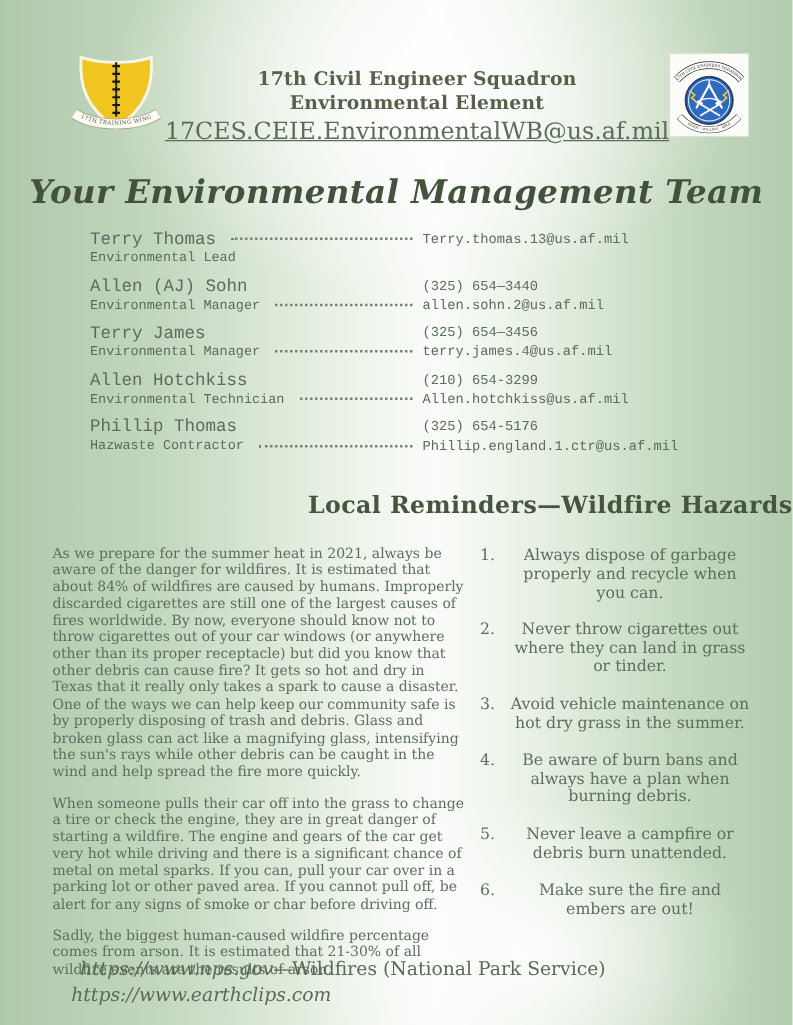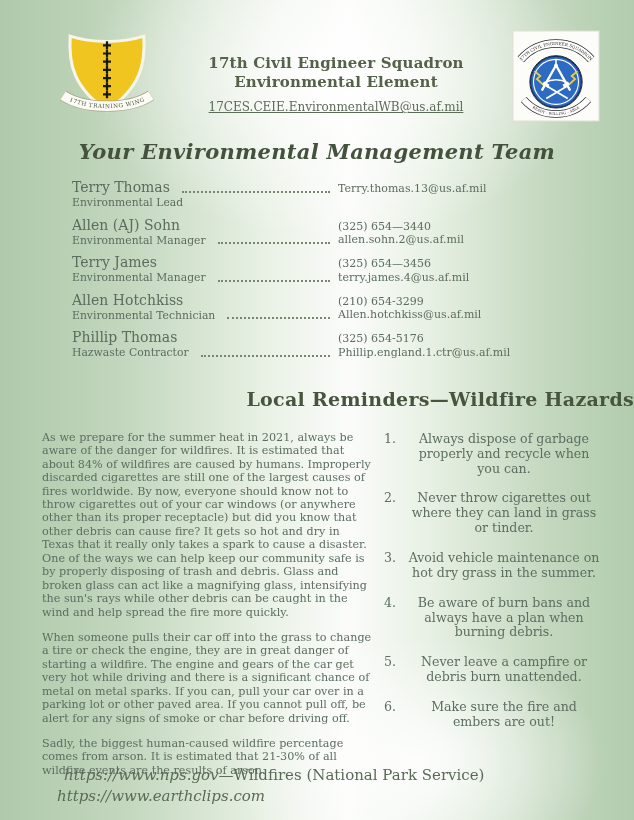--- a/index.html
+++ b/index.html
@@ -7,25 +7,25 @@
   .page{
     position:relative;width:634px;height:820px;overflow:hidden;
     background:
       radial-gradient(55% 28% at 53% 9%, rgba(255,255,255,.97) 0%, rgba(255,255,255,0) 72%),
       radial-gradient(42% 22% at 66% 93%, rgba(255,255,255,.9) 0%, rgba(255,255,255,0) 70%),
       linear-gradient(90deg,#afc9ab 0%,#c3d7be 20%,#e9f1e5 42%,#fbfcfa 55%,#e7f0e3 68%,#c4d8bf 86%,#b2ccae 100%);
   }
   .header{display:flex;align-items:flex-start;padding:30px 34px 0 54px;}
   .header-center{flex:1;text-align:center;padding-top:24px;}
   .org-line{font-weight:bold;font-size:15px;line-height:1.28;color:#55614b;letter-spacing:.2px;}
-  .email-link{display:inline-block;margin-top:8px;font-size:12px;color:#5d6b59;text-decoration:underline;cursor:pointer;}
-  .team-title{margin-top:15px;text-align:center;font-weight:bold;font-style:italic;font-size:21px;color:#44523d;letter-spacing:.3px;}
+  .email-link{display:inline-block;margin-top:2px;font-size:19px;color:#5d6b59;text-decoration:underline;cursor:pointer;}
+  .team-title{margin-top:15px;text-align:center;font-weight:bold;font-style:italic;font-size:26px;color:#44523d;letter-spacing:.3px;}
   .team{margin:15px 44px 0 72px;color:#5c6c5e;}
   .member{margin-bottom:7px;}
-  .tline{display:flex;align-items:flex-end;}
+  .tline{display:flex;align-items:center;font-family:Liberation Mono, monospace;}
   .mname{font-size:14px;line-height:1.22;white-space:nowrap;}
   .mrole{font-size:10.8px;line-height:1.25;white-space:nowrap;}
   .dots{flex:1 1 auto;min-width:30px;border-bottom:2px dotted #76866f;margin:0 8px 3px 12px;}
   .gap{flex:1 1 auto;}
   .contact{flex:0 0 252px;font-size:11px;line-height:1.18;}
   .section-title{margin-top:28px;text-align:right;font-weight:bold;font-size:19px;color:#47553f;letter-spacing:.3px;}
   .columns{display:grid;grid-template-columns:330px 1fr;column-gap:4px;margin:21px 34px 0 42px;color:#5d6e60;}
   .col-left p{margin:0 0 12px 0;font-size:11.2px;line-height:1.2;}
   .col-right ol{margin:1px 0 0 0;padding-left:24px;font-size:12.6px;line-height:1.18;}
   .col-right li{padding-left:8px;margin-bottom:15px;text-align:center;}

